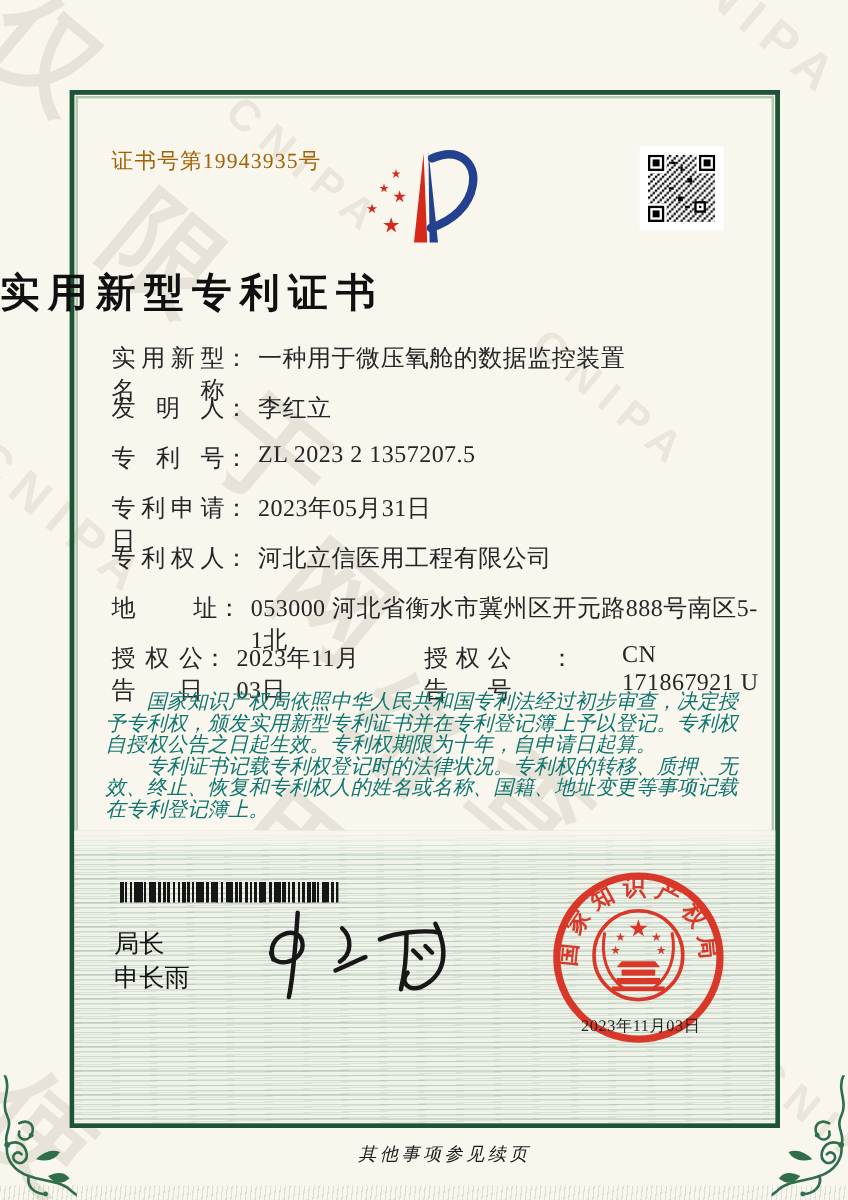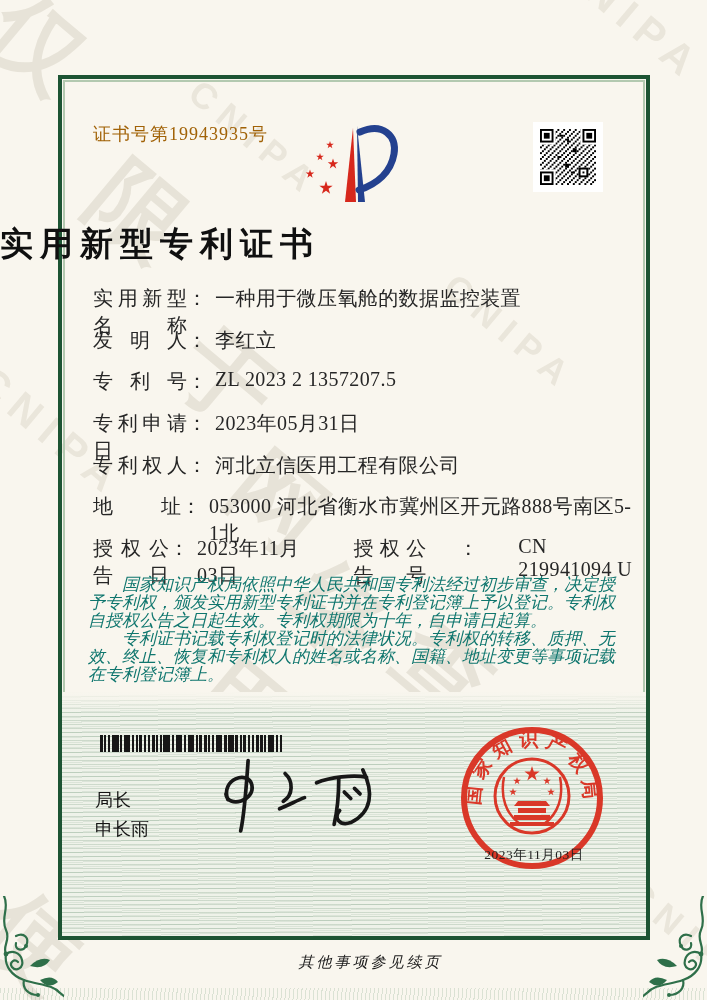--- a/index.html
+++ b/index.html
@@ -36,22 +36,22 @@
     background-image:
       repeating-linear-gradient(180deg,rgba(52,106,66,0.18) 0 1px,rgba(0,0,0,0) 1px 4px),
       repeating-linear-gradient(178.5deg,rgba(52,106,66,0.10) 0 1px,rgba(0,0,0,0) 1px 5px);}
   .bzone-fade{position:absolute;left:0;top:0;width:100%;height:22px;
       background:linear-gradient(#f9f6ee,rgba(249,246,238,0));}
   .barcode{position:absolute;left:38px;top:43px;width:182px;height:17px;
     background:
       repeating-linear-gradient(90deg,#161616 0 2px,rgba(0,0,0,0) 2px 4px),
       repeating-linear-gradient(90deg,#161616 0 1px,rgba(0,0,0,0) 1px 9px),
       repeating-linear-gradient(90deg,#161616 0 3px,rgba(0,0,0,0) 3px 13px);}
-  .signer{position:absolute;left:33px;top:94px;font-family:"Liberation Sans","DejaVu Sans",sans-serif;
-          font-size:18px;color:#141414;line-height:29px;}
+  .signer{position:absolute;left:33px;top:80px;font-family:"Liberation Sans","DejaVu Sans",sans-serif;
+          font-size:21px;color:#141414;line-height:29px;}
   .sig-svg{position:absolute;left:138px;top:58px;}
   .seal{position:absolute;left:394px;top:30px;}
   .page-no{position:absolute;left:0;width:100%;top:218px;text-align:center;font-size:13px;
            letter-spacing:2px;color:#2d2d2d;}
   .orn{position:absolute;bottom:-4px;}
   .orn-l{left:-6px;}
   .orn-r{right:-6px;transform:scaleX(-1);}
   
   .continuation{position:absolute;left:0;width:707px;top:953px;text-align:center;font-size:15px;
                 font-style:italic;letter-spacing:3px;color:#1a1a1a;padding-left:17px;}
@@ -170,21 +170,21 @@
         <span>：</span>
       <span class="fvalue">053000 河北省衡水市冀州区开元路888号南区5-1北</span>
     </div>
     <div class="field-row">
       <span class="flabel">授权公告日</span>
         <span>：</span>
       <span class="fvalue">2023年11月03日</span>
       <span class="pair2">
         <span class="flabel">授权公告号</span>
           <span>：</span>
-        <span class="fvalue">CN 219941094 U</span>
+        <span class="fvalue">CN 171867921 U</span>
       </span>
     </div>
   </div>
 
   <div class="paras">
     <p>国家知识产权局依照中华人民共和国专利法经过初步审查，决定授予专利权，颁发实用新型专利证书并在专利登记簿上予以登记。专利权自授权公告之日起生效。专利权期限为十年，自申请日起算。</p>
     <p>专利证书记载专利权登记时的法律状况。专利权的转移、质押、无效、终止、恢复和专利权人的姓名或名称、国籍、地址变更等事项记载在专利登记簿上。</p>
   </div>
 
   <div class="bzone">

